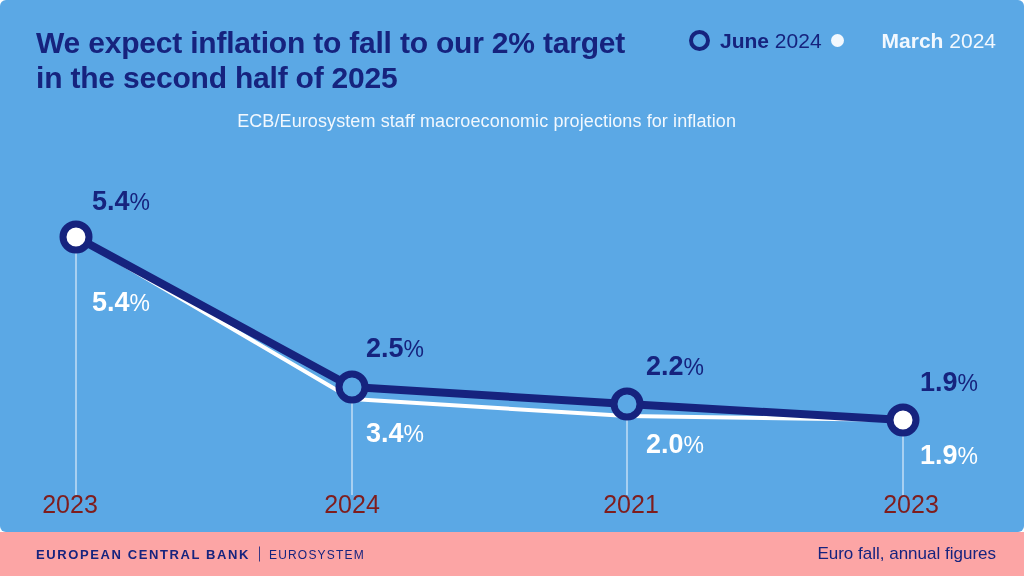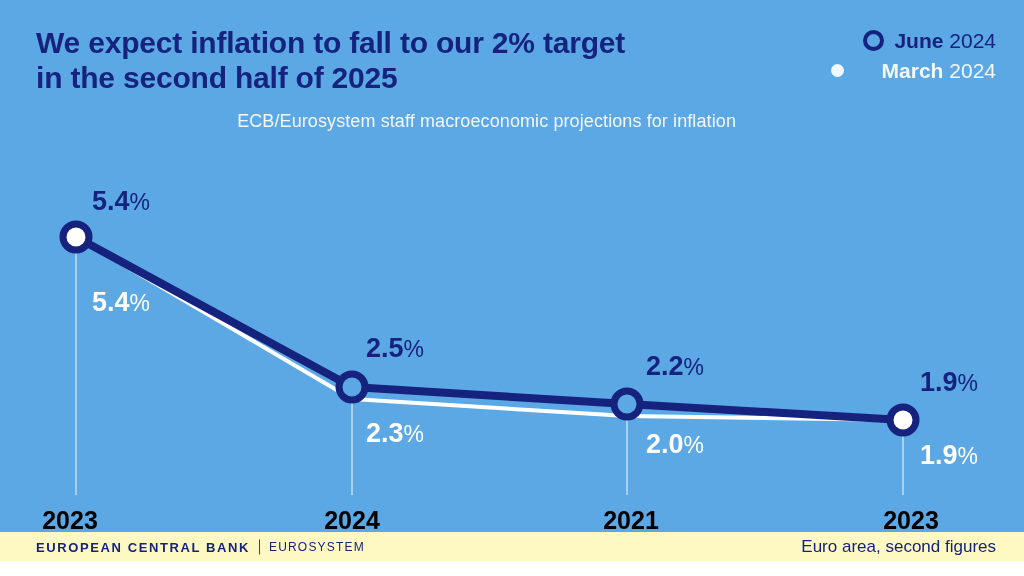--- a/index.html
+++ b/index.html
@@ -6,39 +6,40 @@
   body{
     width:1024px;height:576px;overflow:hidden;
     font-family:"Liberation Sans", sans-serif;
     background:#ffffff;
   }
   #stage{position:relative;width:1024px;height:576px;}
 
   .panel{
     position:absolute;left:0;top:0;width:1024px;height:532px;
     background:#5BA8E5;
+    border-radius:6px;
   }
 
   
   .title{
     position:absolute;left:36px;top:26px;width:700px;
     color:#16237E;
     font-size:30px;font-weight:bold;line-height:1.16;
     letter-spacing:-0.2px;
   }
   .title .l2{display:block;}
   .subtitle{
     position:absolute;left:36px;top:111px;width:700px;
     color:#F2F8FE;font-size:18px;font-weight:400;letter-spacing:0.1px;text-align:right;
   }
 
   
   .legend{
     position:absolute;right:28px;top:30px;
-    display:flex;flex-direction:column;align-items:flex-end;gap:9px;
+    display:flex;flex-direction:row;align-items:flex-end;gap:9px;
   }
   .legend-row{display:flex;align-items:center;gap:10px;white-space:nowrap;}
   .lg-ring{
     width:21px;height:21px;border-radius:50%;
     border:4px solid #16237E;background:transparent;
     box-sizing:border-box;flex:0 0 auto;
   }
   .lg-dot{
     width:13px;height:13px;border-radius:50%;
     background:#F2F8FE;flex:0 0 auto;margin-right:4px;
@@ -59,27 +60,27 @@
   }
   .vlabel .num{font-weight:bold;font-size:27px;}
   .vlabel .pct{font-weight:400;font-size:23px;}
   .v-june{color:#16237E;}
   .v-march{color:#FFFFFF;}
 
   
   .xaxis{position:absolute;left:0;top:492px;width:1024px;height:34px;}
   .xtick{
     position:absolute;transform:translateX(-50%);
-    color:#000000;font-size:25px;line-height:1;font-weight:700;margin-top:16px;
+    color:#7f1d1d;font-size:25px;line-height:1;font-weight:400;
   }
 
   
   .footer{
-    position:absolute;left:0;top:532px;width:1024px;height:29px;
-    background:#fef9c3;
+    position:absolute;left:0;top:532px;width:1024px;height:44px;
+    background:#fca5a5;
   }
   .logo{
     position:absolute;left:36px;top:50%;transform:translateY(-50%);
     display:flex;align-items:center;white-space:nowrap;
     color:#16237E;
   }
   .logo-ecb{font-size:13px;font-weight:bold;letter-spacing:1.6px;}
   .logo-bar{
     display:inline-block;width:1px;height:15px;background:#16237E;
     margin:0 9px;opacity:.85;
@@ -151,21 +152,21 @@
         <span class="num">2.2</span><span class="pct">%</span>
       </div>
       <div class="vlabel v-june" style="left:920px;top:219px;">
         <span class="num">1.9</span><span class="pct">%</span>
       </div>
 
       <div class="vlabel v-march" style="left:92px;top:139px;">
         <span class="num">5.4</span><span class="pct">%</span>
       </div>
       <div class="vlabel v-march" style="left:366px;top:270px;">
-        <span class="num">2.3</span><span class="pct">%</span>
+        <span class="num">3.4</span><span class="pct">%</span>
       </div>
       <div class="vlabel v-march" style="left:646px;top:281px;">
         <span class="num">2.0</span><span class="pct">%</span>
       </div>
       <div class="vlabel v-march" style="left:920px;top:292px;">
         <span class="num">1.9</span><span class="pct">%</span>
       </div>
     </div>
 
     <div class="xaxis">
@@ -175,16 +176,16 @@
       <div class="xtick" style="left:911px;">2023</div>
     </div>
   </div>
 
   <div class="footer">
     <div class="logo">
       <span class="logo-ecb">EUROPEAN CENTRAL BANK</span>
       <span class="logo-bar"></span>
       <span class="logo-euro">EUROSYSTEM</span>
     </div>
-    <div class="footnote">Euro area, second figures</div>
+    <div class="footnote">Euro fall, annual figures</div>
   </div>
 
 </div>
 
 </body></html>

